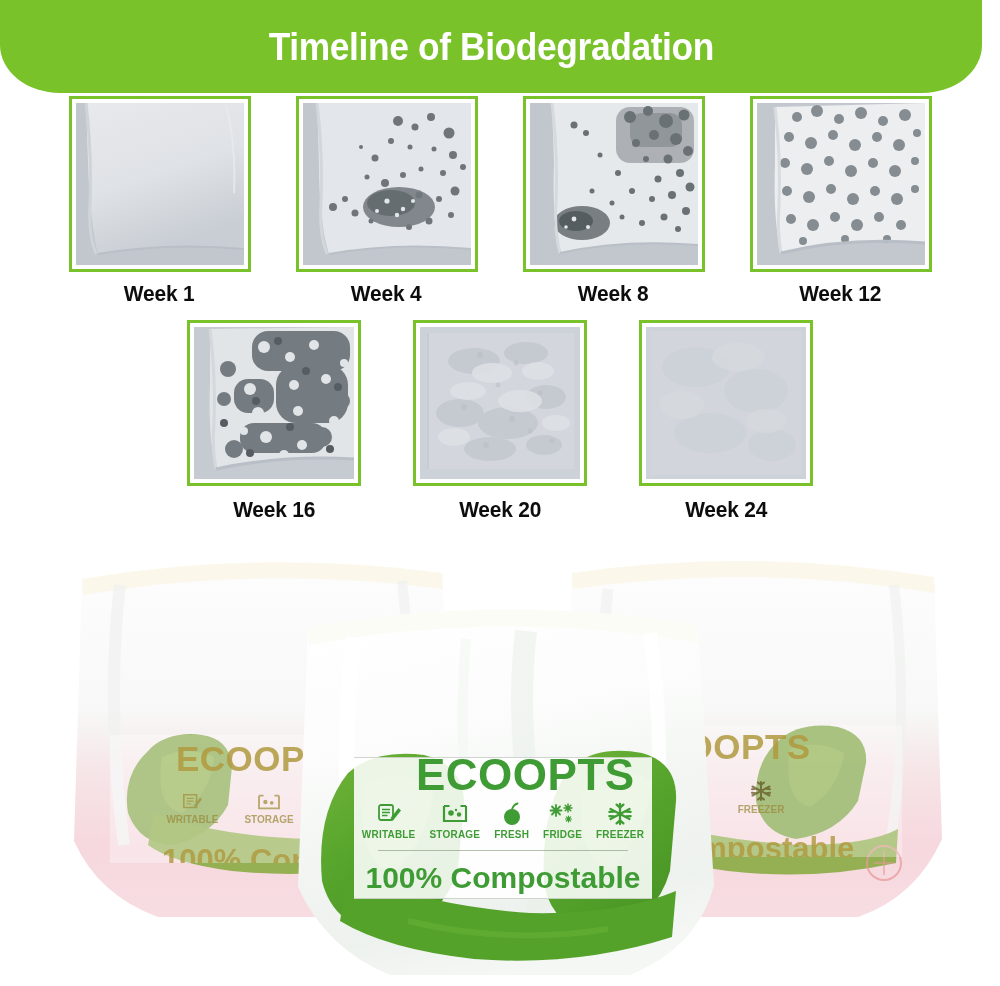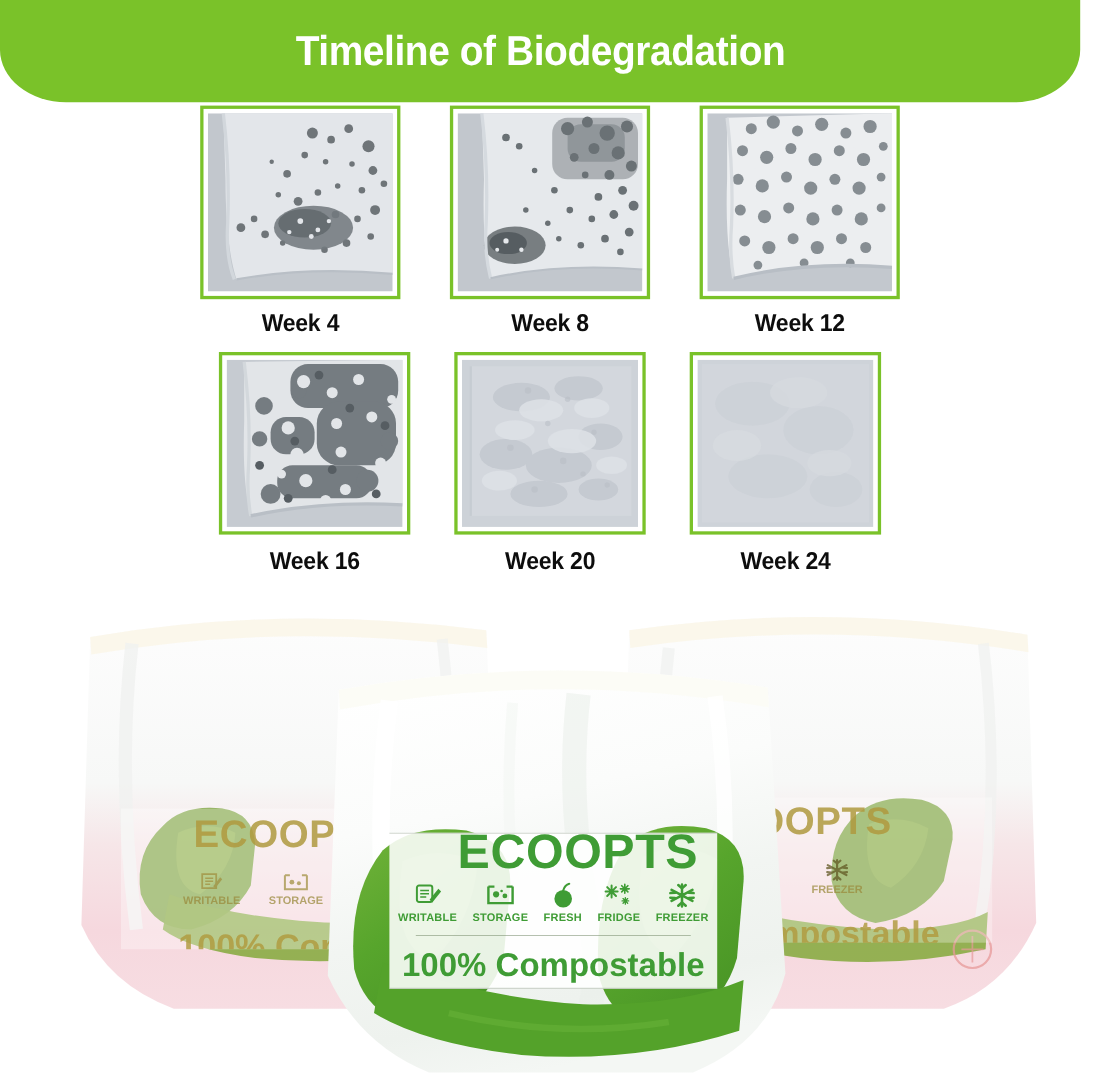--- a/index.html
+++ b/index.html
@@ -47,21 +47,21 @@
     left: 0;
     top: 96px;
     width: 1000px;
   }
   .timeline-row {
     display: flex;
     justify-content: center;
     align-items: flex-start;
   }
   .timeline-row.row-1 { gap: 45px; }
-  .timeline-row.row-2 { gap: 40px; margin-top: 13px; }
+  .timeline-row.row-2 { gap: 52px; margin-top: 13px; }
 
   .timeline-cell {
     display: flex;
     flex-direction: column;
     align-items: center;
   }
 
   .thumb-frame {
     border: 3px solid #7ac229;
     background: #ffffff;
@@ -166,20 +166,39 @@
 <body>
 
 <div id="header-banner">
   <div id="page-title">Timeline of Biodegradation</div>
 </div>
 
 <div id="timeline-section">
 
   <div class="timeline-row row-1">
 
+    <div class="timeline-cell">
+      <div class="thumb-frame">
+        <svg class="thumb-img" viewBox="0 0 168 162" preserveAspectRatio="none">
+          <defs>
+            <linearGradient id="g1" x1="0" y1="0" x2="0.35" y2="1">
+              <stop offset="0" stop-color="#e7e9ec"></stop>
+              <stop offset="0.55" stop-color="#dfe2e6"></stop>
+              <stop offset="1" stop-color="#c9ced4"></stop>
+            </linearGradient>
+          </defs>
+          <rect width="168" height="162" fill="#c2c7cd"></rect>
+          <path d="M10 0 L168 0 L168 146 Q92 140 22 151 Q14 120 12 60 Z" fill="url(#g1)"></path>
+          <path d="M10 0 Q16 50 14 100 Q12 130 20 151" fill="none" stroke="#cfd4d9" stroke-width="3"></path>
+          <path d="M22 151 Q92 139 168 146" fill="none" stroke="#b9bfc6" stroke-width="2"></path>
+          <path d="M150 2 Q160 40 158 90" fill="none" stroke="#e9ebee" stroke-width="2" opacity="0.8"></path>
+        </svg>
+      </div>
+      <div class="week-label">Week 1</div>
+    </div>
 
     <div class="timeline-cell">
       <div class="thumb-frame">
         <svg class="thumb-img" viewBox="0 0 168 162" preserveAspectRatio="none">
           <rect width="168" height="162" fill="#c2c7cd"></rect>
           <path d="M14 0 L168 0 L168 146 Q92 140 26 151 Q16 120 16 60 Z" fill="#e3e6ea"></path>
           <g fill="#6f7579">
             <circle cx="95" cy="18" r="5"></circle>
               <circle cx="112" cy="24" r="3.5"></circle>
               <circle cx="128" cy="14" r="4"></circle>

